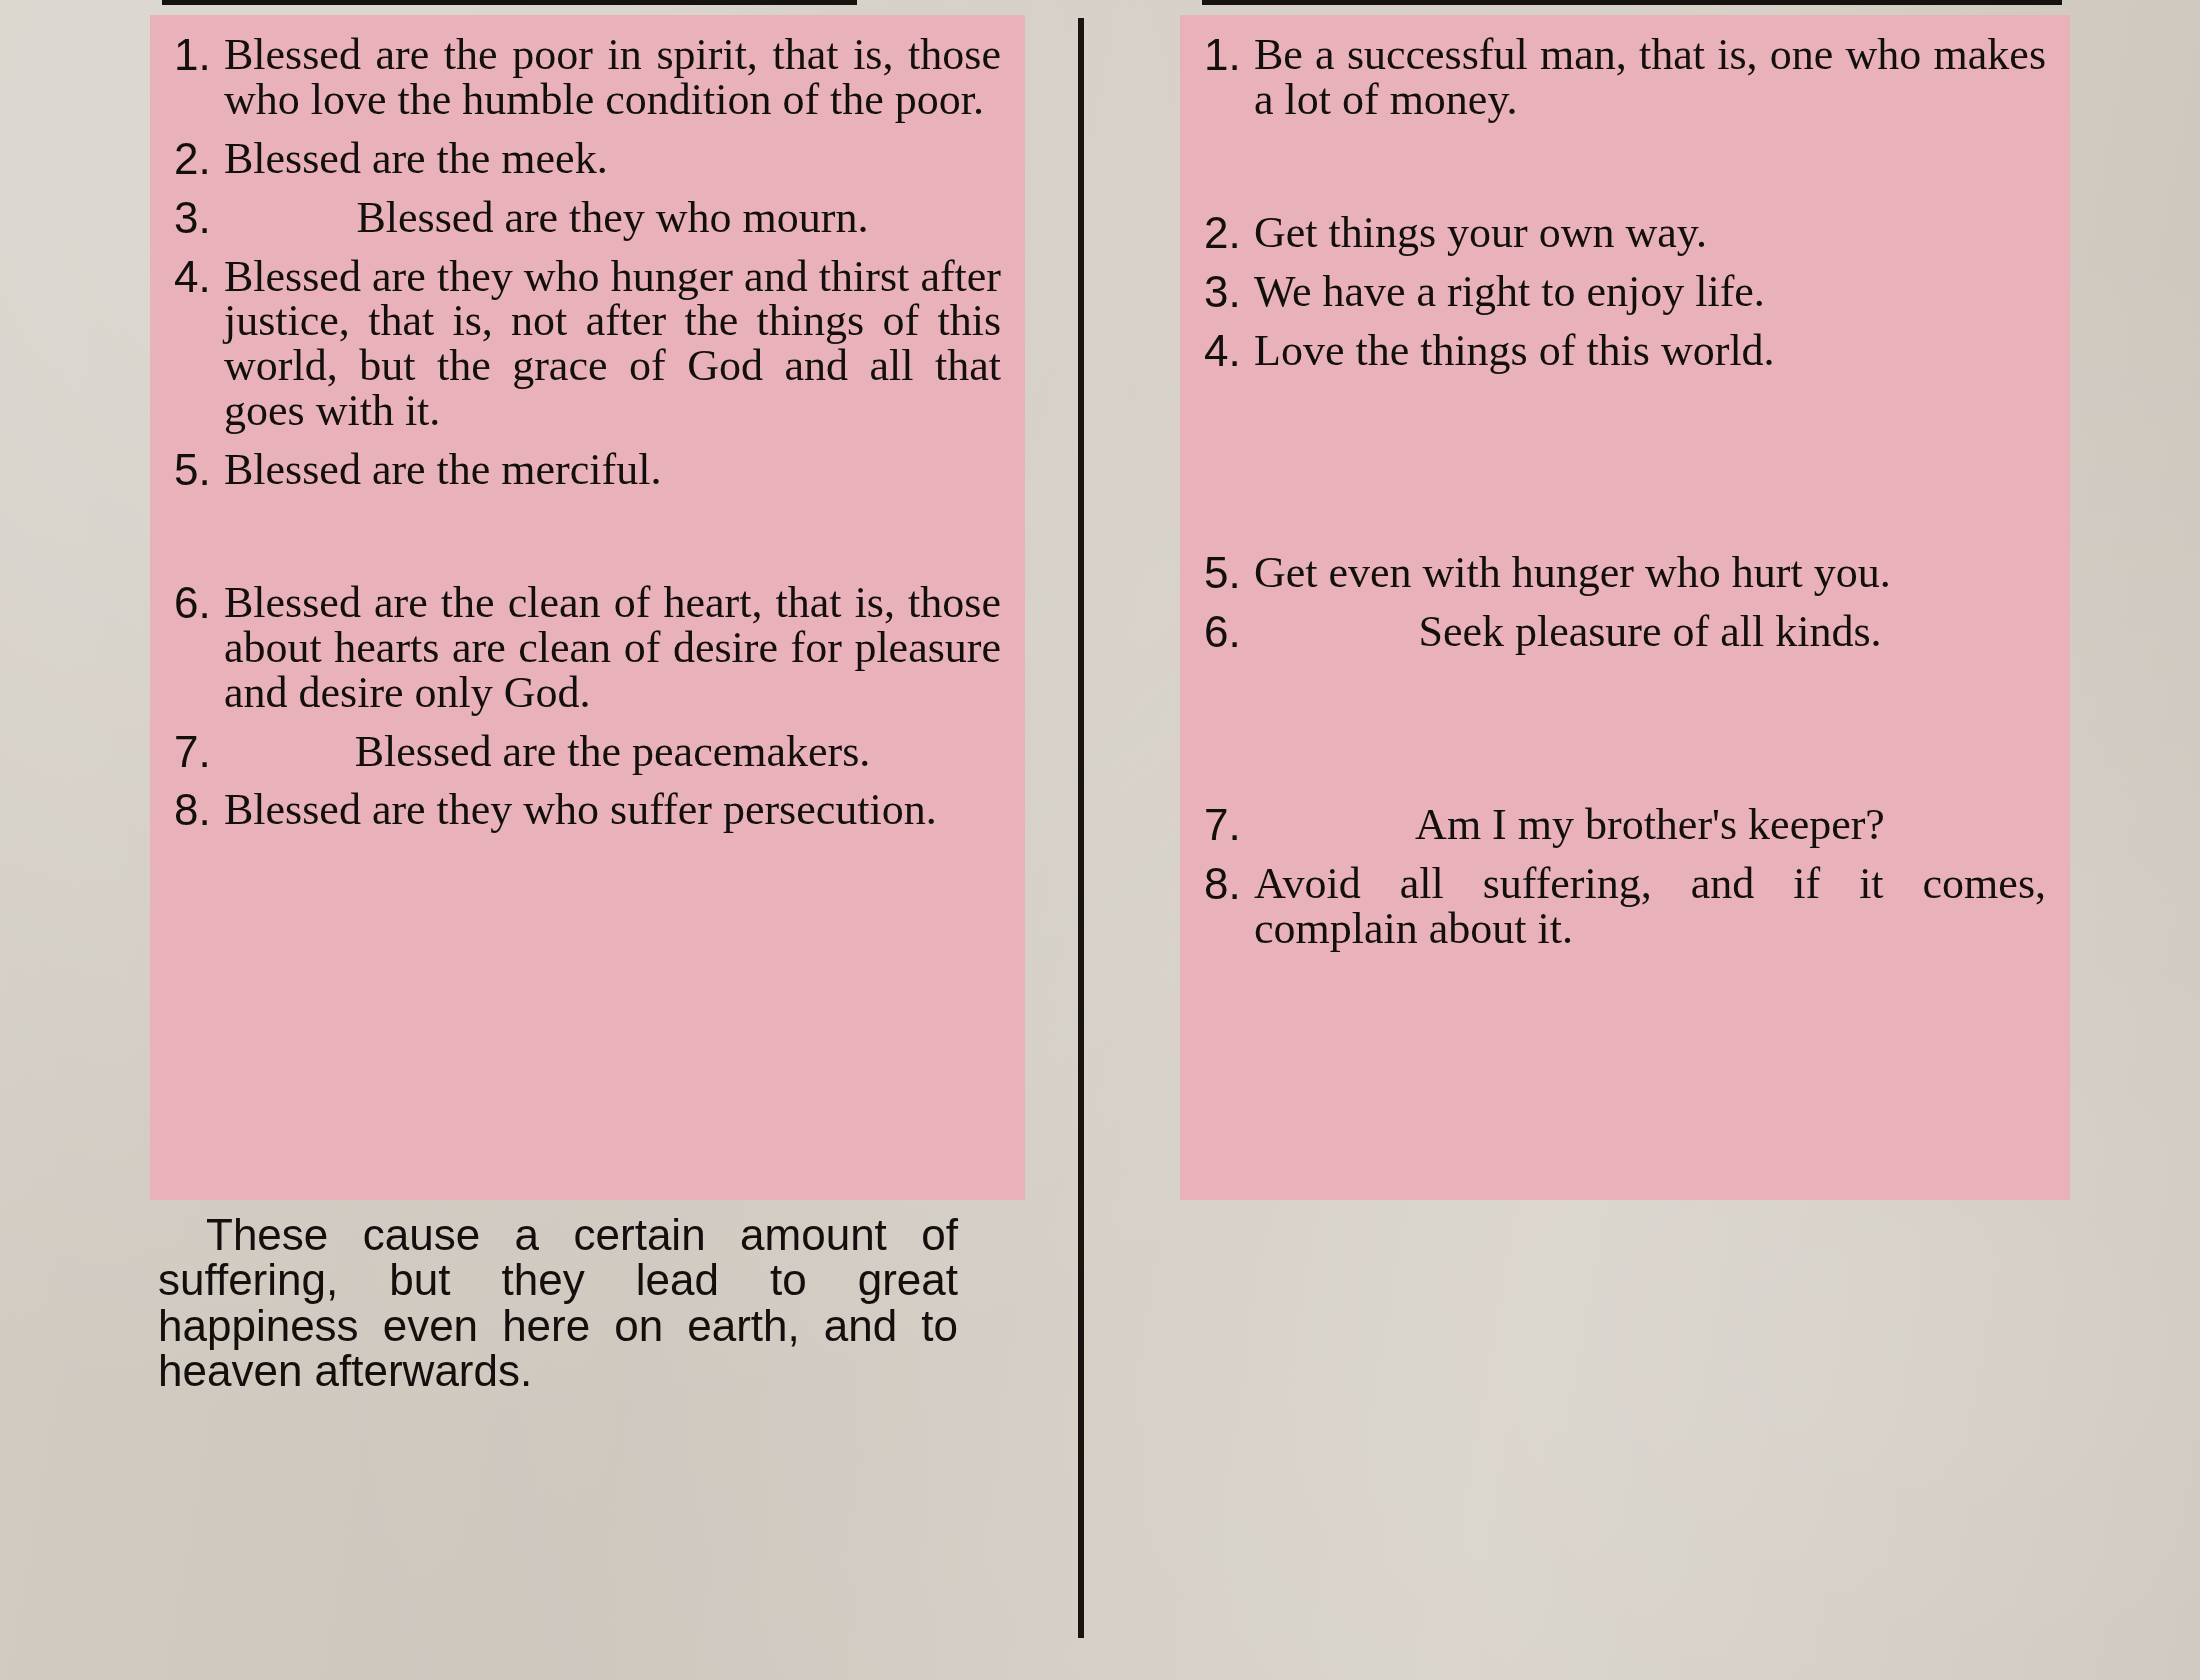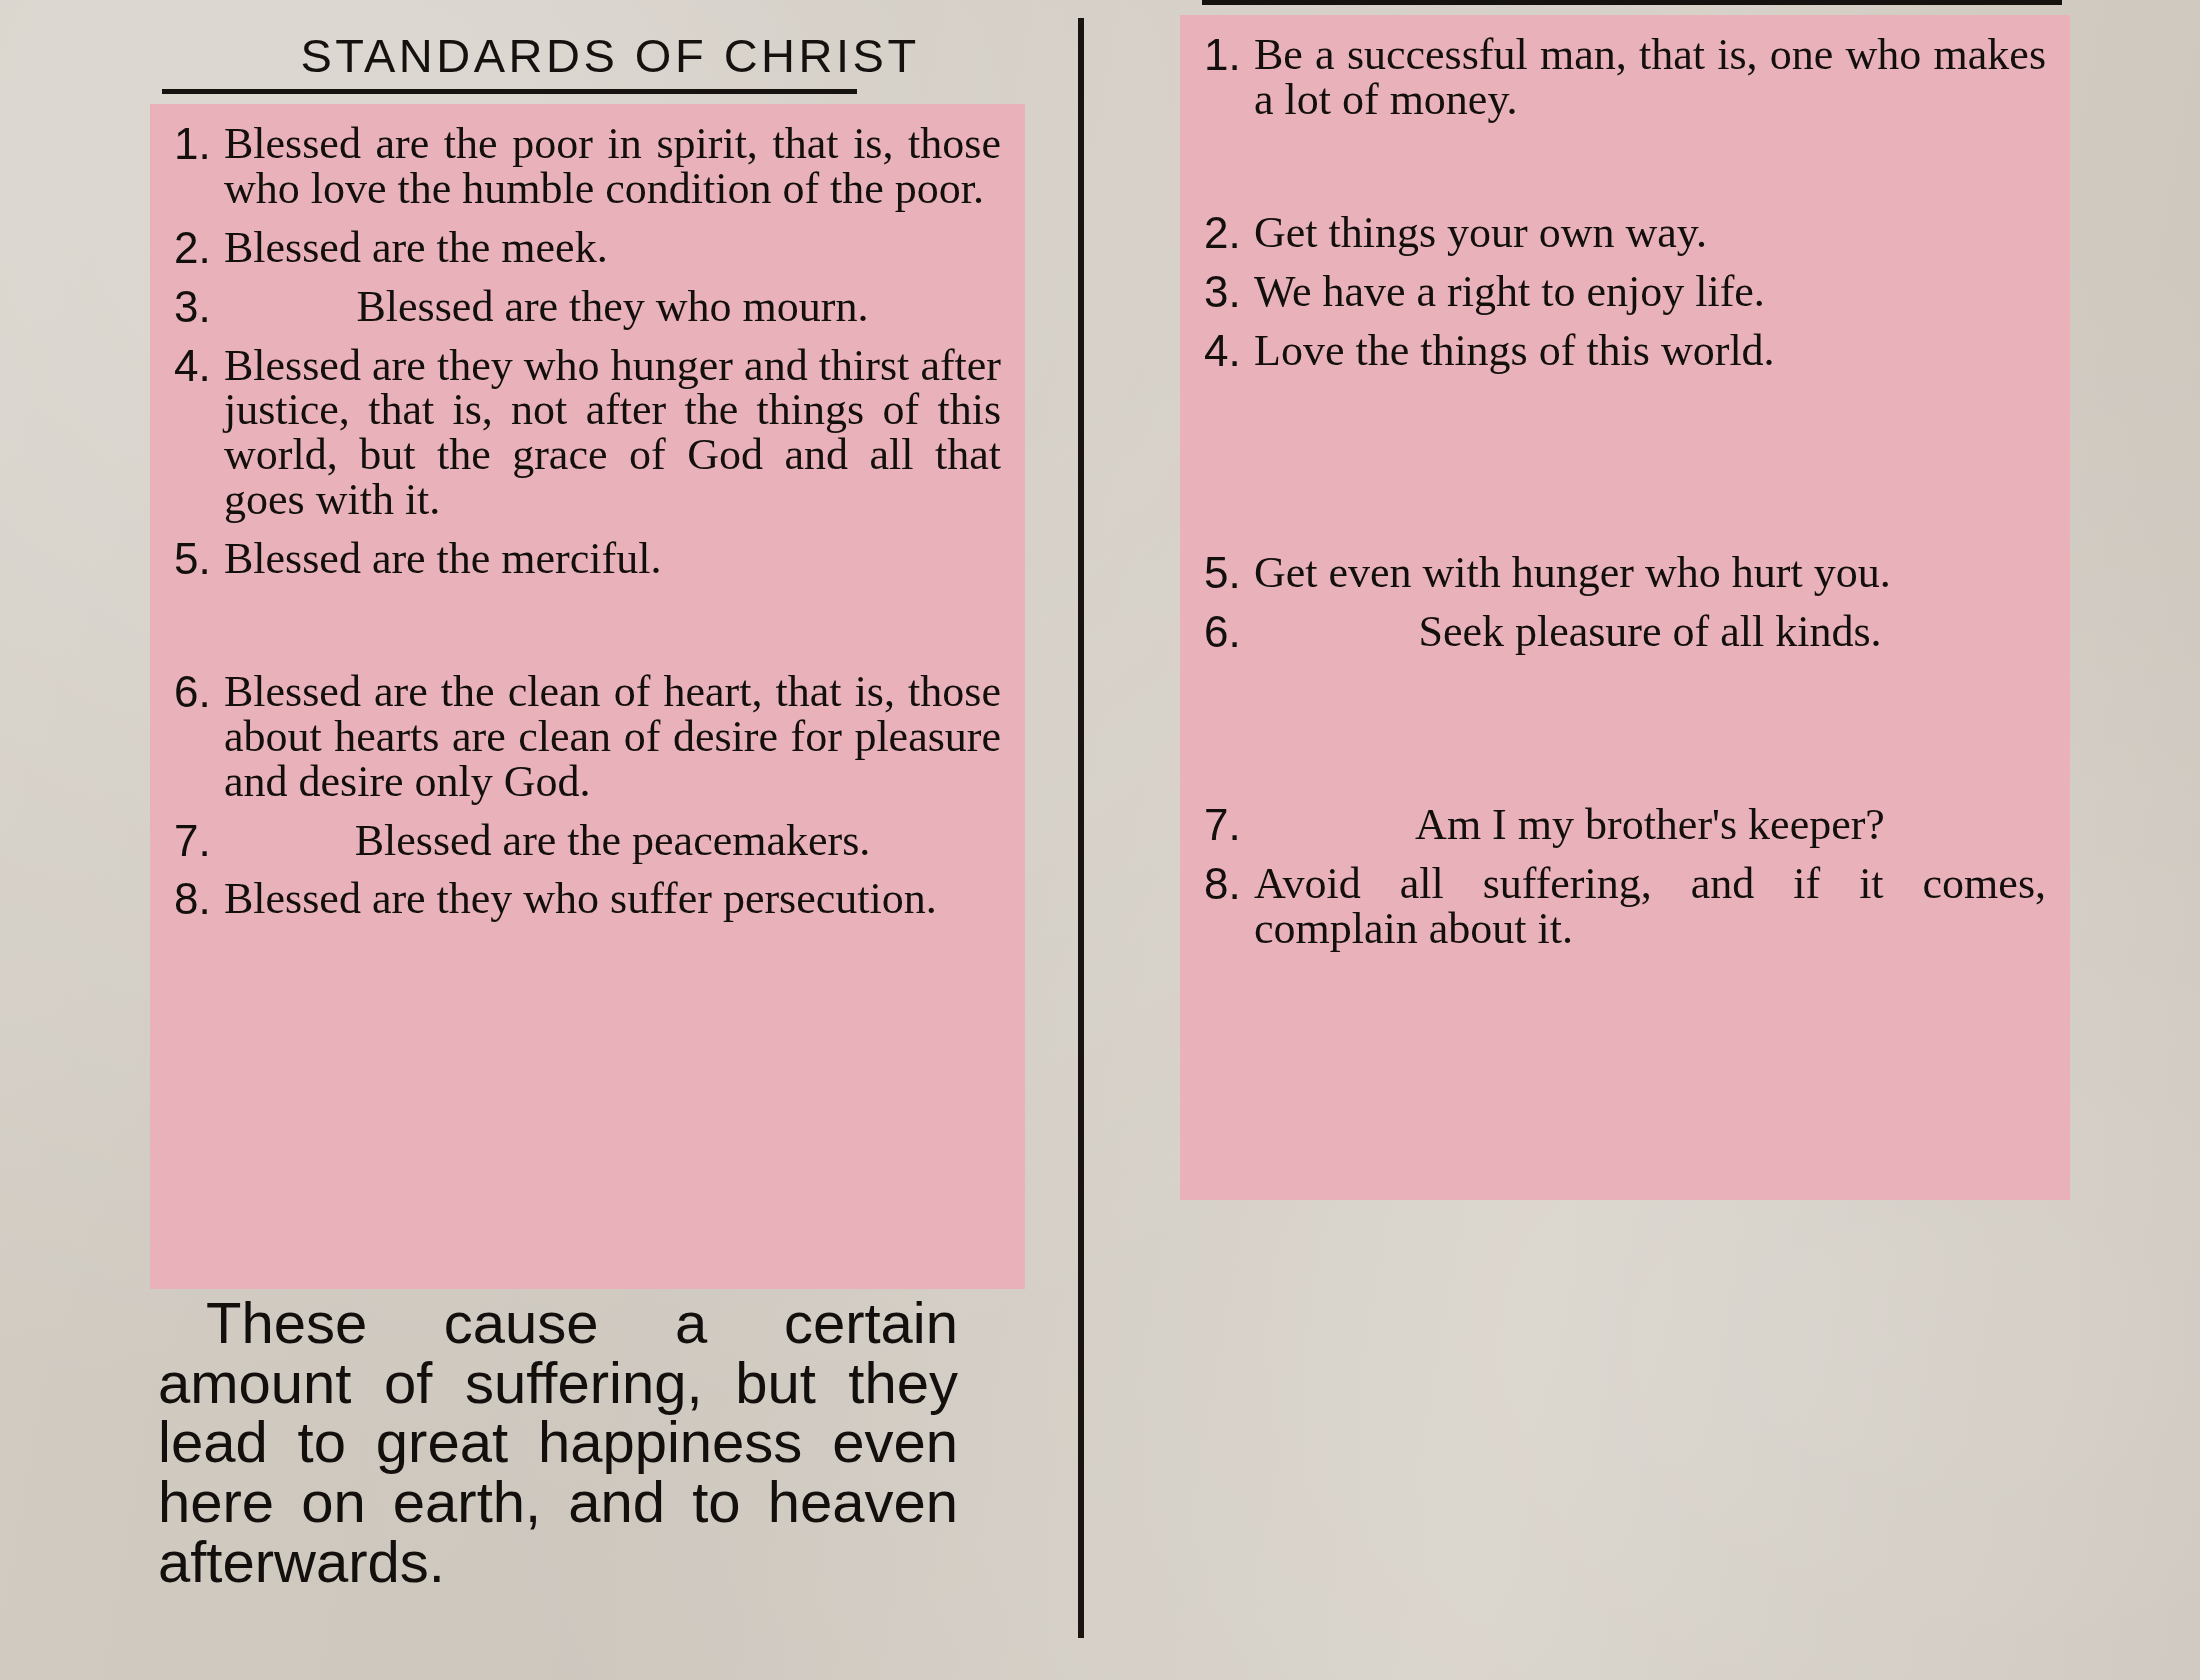--- a/index.html
+++ b/index.html
@@ -102,26 +102,26 @@
     padding-right: 8px;
     font-family: Liberation Serif, serif;
   }
   .txt.nojust { text-align: center; }
 
   .spacer-lg { height: 150px; }
   .spacer-md { height: 120px; }
   .spacer-sm { height: 60px; }
 
   .footnote {
-    font-size: 58px;
+    font-size: 44px;
     line-height: 1.03;
     color: #120f0d;
     text-align: justify;
     text-justify: inter-word;
-    margin-top: 4px;
+    margin-top: 12px;
   }
   .col-left .footnote { width: 800px; margin-left: 8px;}
   .col-right .footnote { width: 840px; margin-left: 6px;}
   .footnote .indent { display: inline-block; width: 48px; }
 
   .divider {
     position: absolute;
     left: 1078px;
     top: 18px;
     width: 6px;
@@ -132,21 +132,20 @@
 </head>
 <body>
 
 <div class="page">
 
   <div class="ghost" style="left:300px; top:282px; width:1700px; height:60px;"></div>
 
   <div class="columns">
 
     <div class="col col-left">
-      <div class="col-title">STANDARDS OF CHRIST</div>
       <div class="title-rule"></div>
       <div class="panel">
         <ol class="list">
           <li>
             <span class="num">1.</span>
             <span class="txt">Blessed are the poor in spirit, that is, those who love the humble condition of the poor.</span>
           </li>
           <li>
             <span class="num">2.</span>
             <span class="txt">Blessed are the meek.</span>

